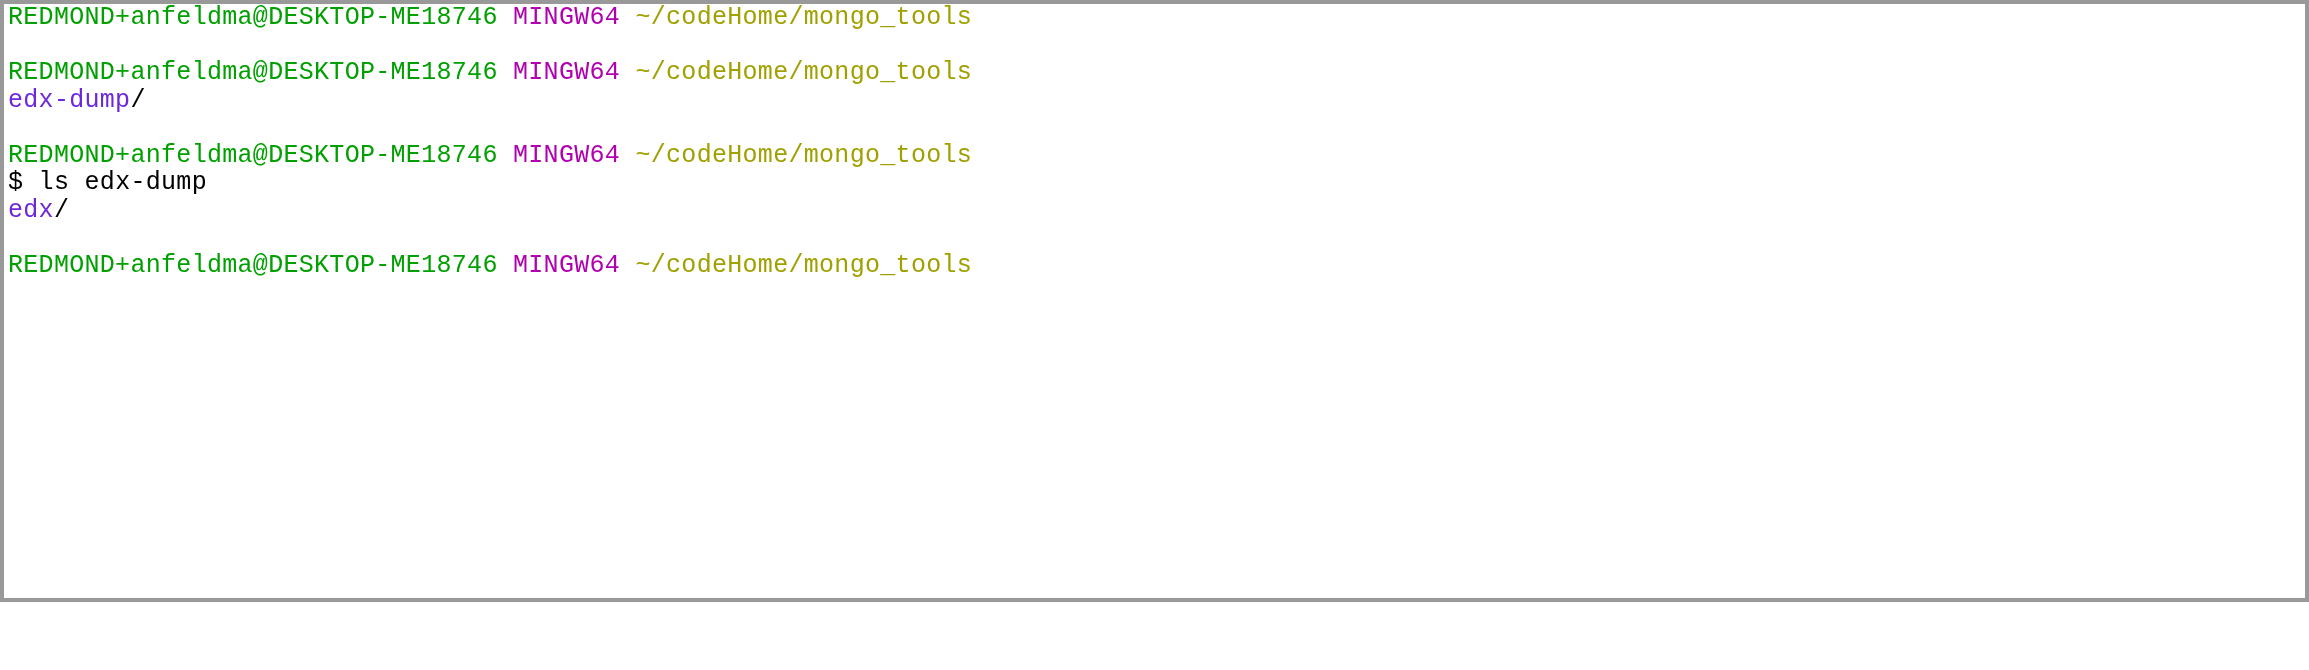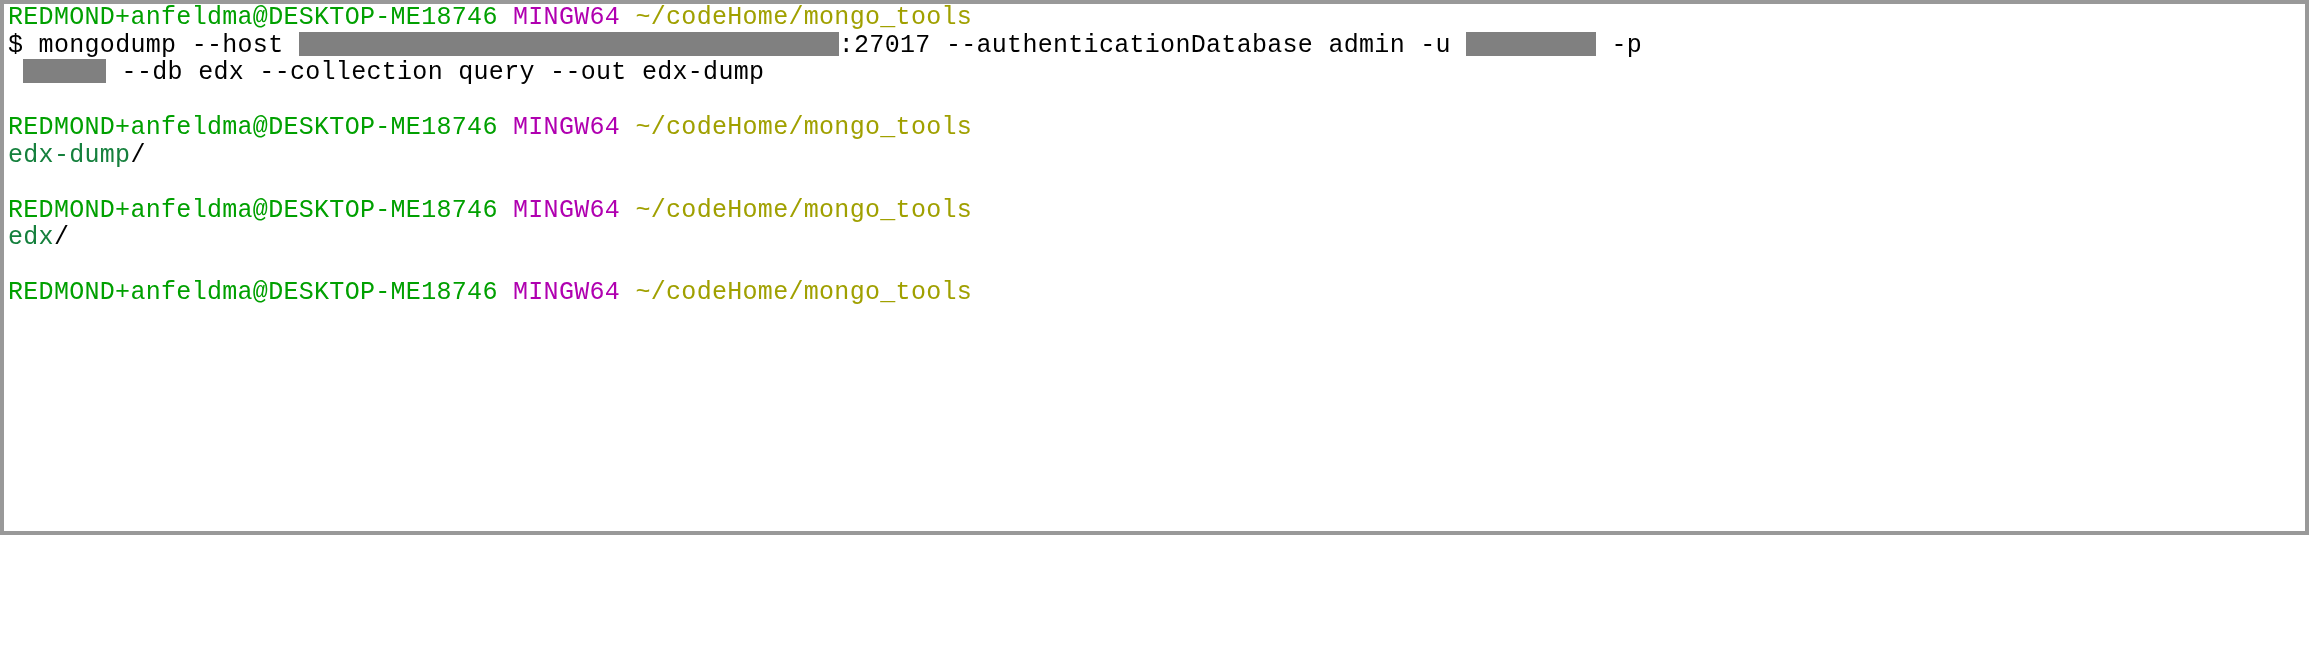--- a/index.html
+++ b/index.html
@@ -9,68 +9,67 @@
       font-size: 25px;
       line-height: 1.1;
       padding: 0;
       color: #000;
       letter-spacing: 0.3px;
     }
     .terminal {
       border: 4px solid #999;
       background: #fff;
       width: 2309px;
-      height: 535px;
+      height: 602px;
       padding: 0px 4px 6px 4px;
       overflow: hidden;
     }
     .line {
       white-space: pre;
       height: 27.5px;
       line-height: 27.5px;
     }
     .user-host { color: #00a000; }
     .mingw { color: #b000b0; }
     .path { color: #a0a000; }
     .prompt { color: #000; }
     .cmd { color: #000; }
-    .dir { color: #15803d; }
+    .dir { color: #6d28d9; }
     .redact {
       display: inline-block;
       background: #808080;
       height: 24px;
       vertical-align: -4px;
     }
     .redact1 { width: 540px; }
     .redact2 { width: 130px; }
     .redact3 { width: 83px; }
   </style>
 </head>
 <body>
 
 <div class="terminal">
 
   <div class="line"><span class="user-host">REDMOND+anfeldma@DESKTOP-ME18746</span> <span class="mingw">MINGW64</span> <span class="path">~/codeHome/mongo_tools</span></div>
 
-  <div class="line"><span class="prompt">$</span><span class="cmd"> mongodump --host </span><span class="redact redact1"></span><span class="cmd">:27017 --authenticationDatabase admin -u </span><span class="redact redact2"></span><span class="cmd"> -p</span></div>
 
-  <div class="line"> <span class="redact redact3"></span><span class="cmd"> --db edx --collection query --out edx-dump</span></div>
 
 
   <div class="line"> </div>
 
   <div class="line"><span class="user-host">REDMOND+anfeldma@DESKTOP-ME18746</span> <span class="mingw">MINGW64</span> <span class="path">~/codeHome/mongo_tools</span></div>
 
 
   <div class="line"><span class="dir">edx-dump</span><span>/</span></div>
 
   <div class="line"> </div>
 
   <div class="line"><span class="user-host">REDMOND+anfeldma@DESKTOP-ME18746</span> <span class="mingw">MINGW64</span> <span class="path">~/codeHome/mongo_tools</span></div>
 
+  <div class="line"><span class="prompt">$</span><span class="cmd"> ls edx-dump</span></div>
 
   <div class="line"><span class="dir">edx</span><span>/</span></div>
 
   <div class="line"> </div>
 
   <div class="line"><span class="user-host">REDMOND+anfeldma@DESKTOP-ME18746</span> <span class="mingw">MINGW64</span> <span class="path">~/codeHome/mongo_tools</span></div>
 
 
 
 </div>

